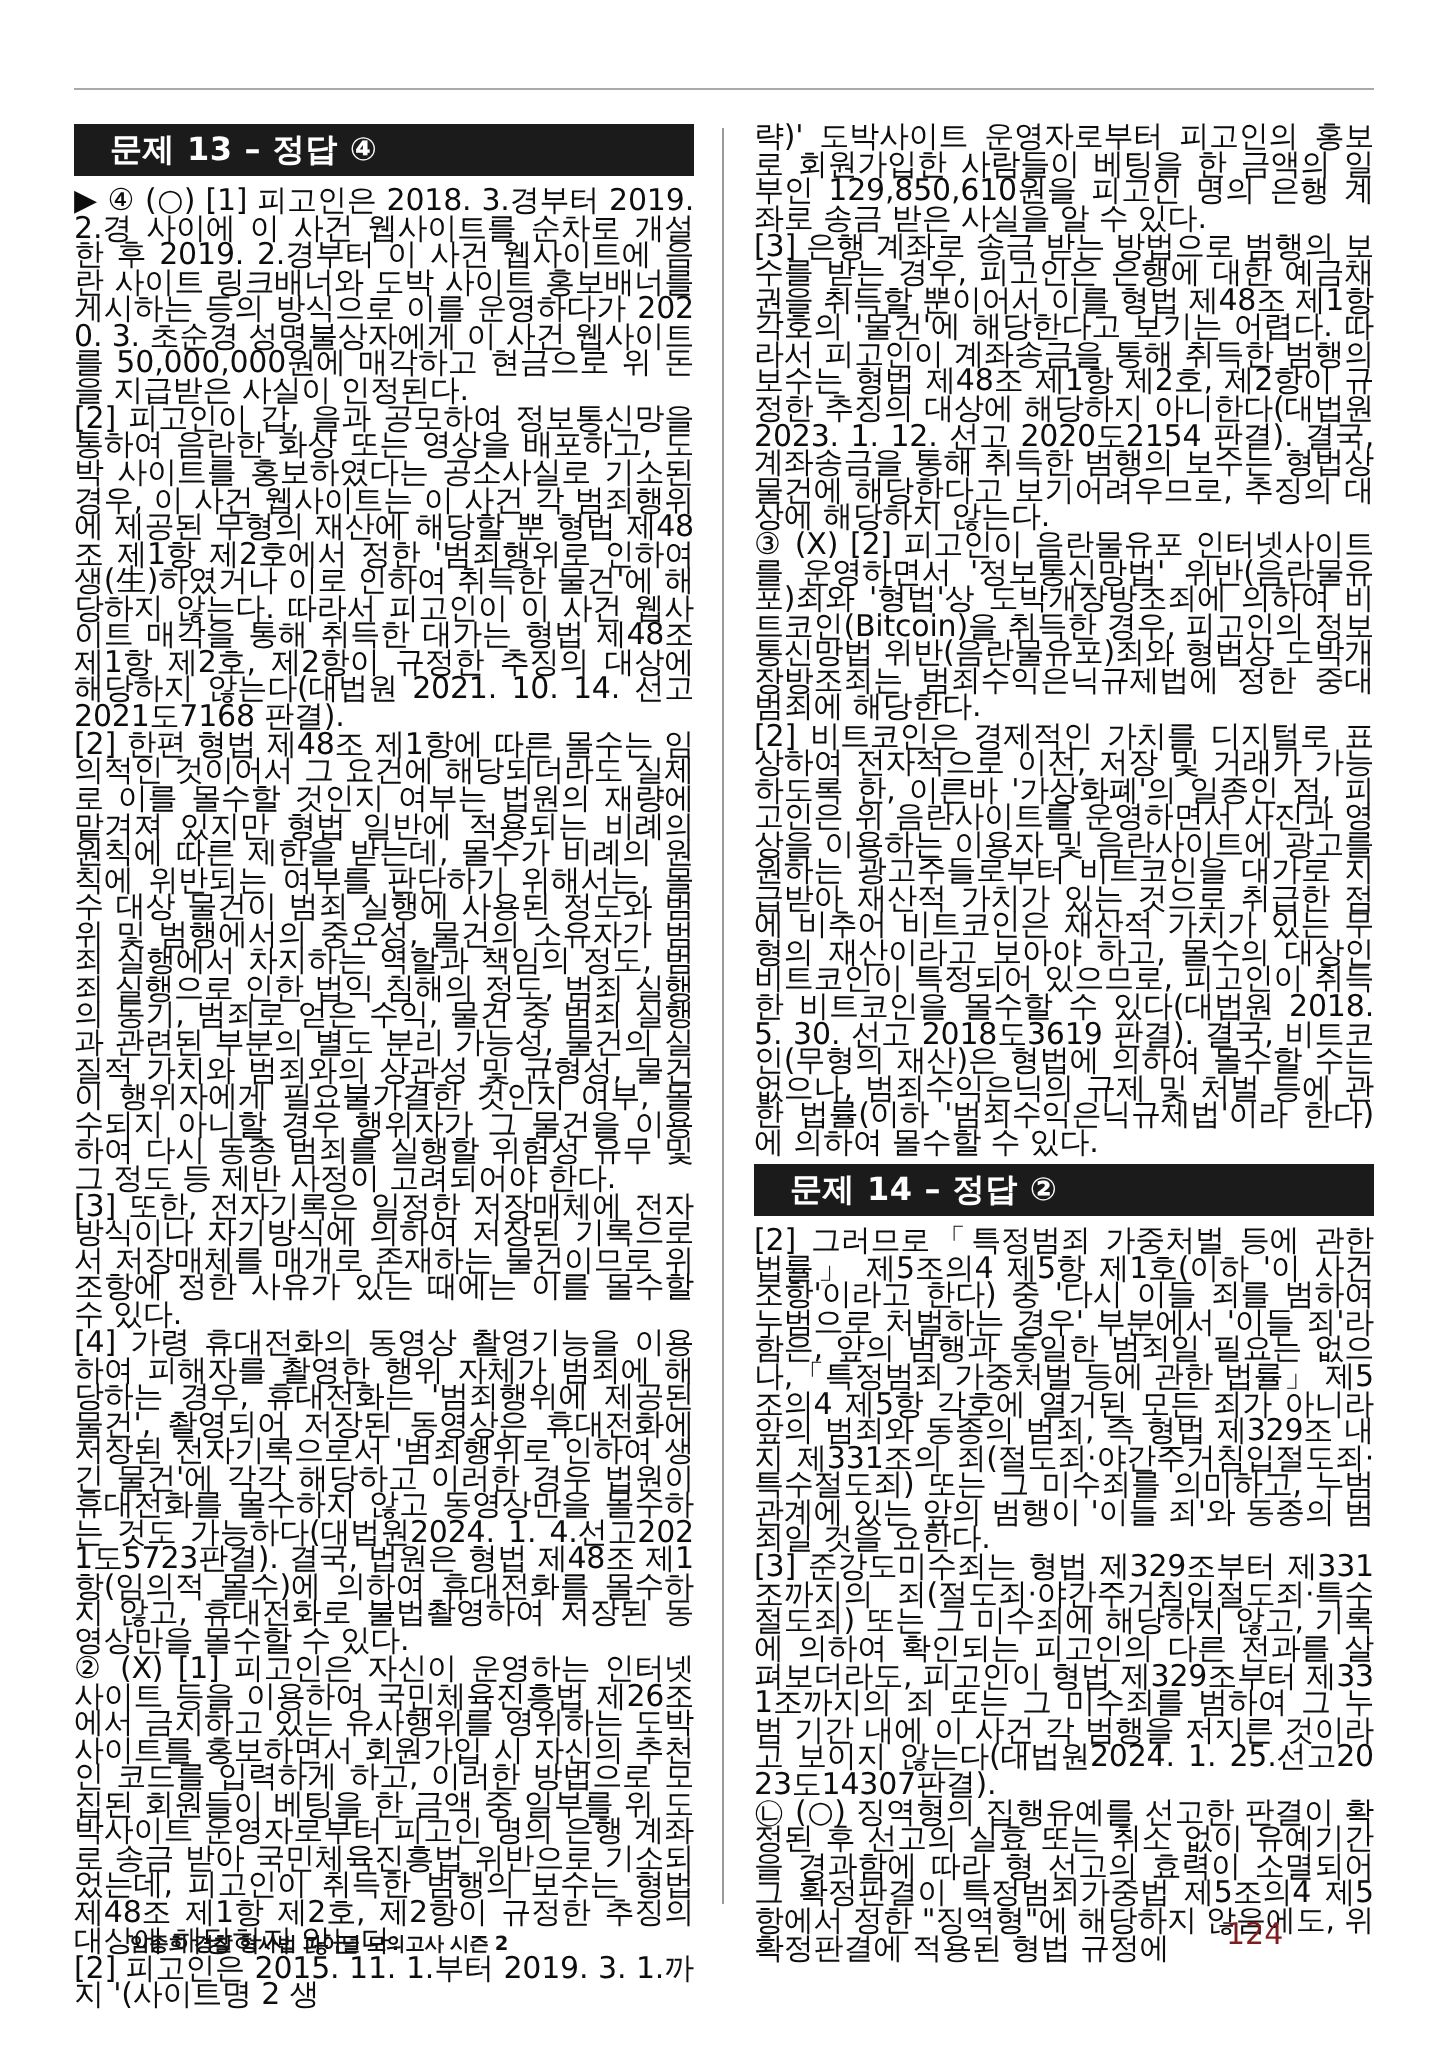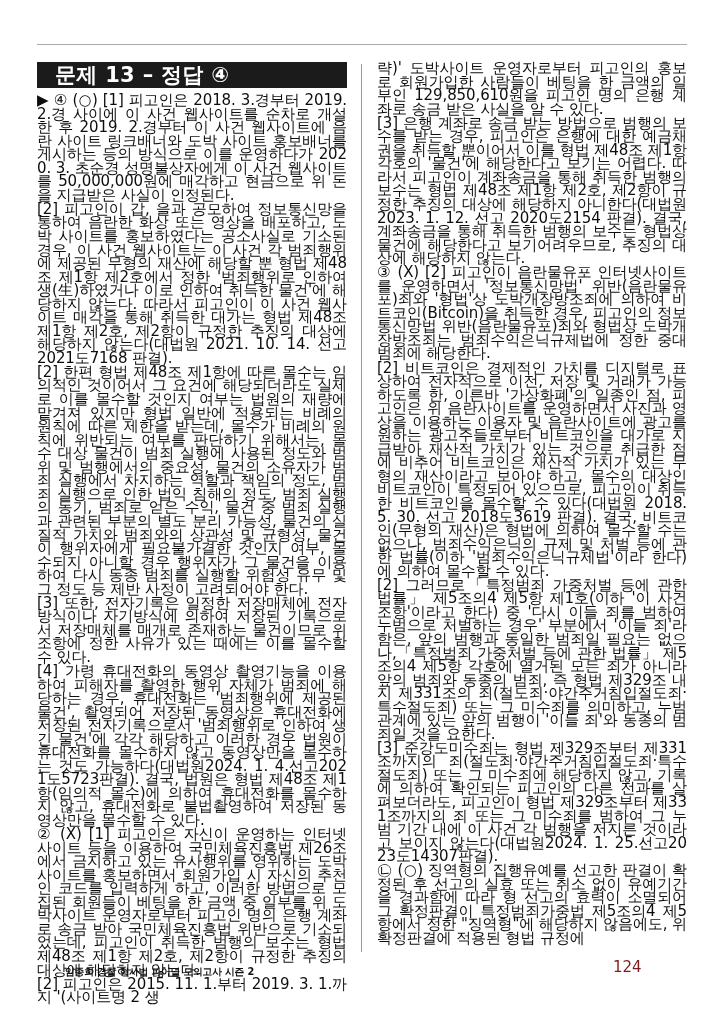--- a/index.html
+++ b/index.html
@@ -59,21 +59,21 @@
   }
   .col-right { padding-left: 0px; }
 
   
   .qbar {
     background: #1b1b1b;
     color: #ffffff;
     height: 26px;
     line-height: 26px;
     padding: 0 0 0 18px;
-    font-size: 21px;
+    font-size: 16px;
     font-weight: bold;
     letter-spacing: 0.3px;
     margin-bottom: 6px;
     white-space: nowrap;
     overflow: hidden;
   }
 
   
   p.para {
     margin: 0 0 0.5px 0;
@@ -141,20 +141,23 @@
       <div class="divider"></div>
     </div>
 
     <div class="col col-right">
 
       <p class="para first">략)' 도박사이트 운영자로부터 피고인의 홍보로 회원가입한 사람들이 베팅을 한 금액의 일부인 129,850,610원을 피고인 명의 은행 계좌로 송금 받은 사실을 알 수 있다.</p>
       <p class="para">[3] 은행 계좌로 송금 받는 방법으로 범행의 보수를 받는 경우, 피고인은 은행에 대한 예금채권을 취득할 뿐이어서 이를 형법 제48조 제1항 각호의 '물건'에 해당한다고 보기는 어렵다. 따라서 피고인이 계좌송금을 통해 취득한 범행의 보수는 형법 제48조 제1항 제2호, 제2항이 규정한 추징의 대상에 해당하지 아니한다(대법원 2023. 1. 12. 선고 2020도2154 판결). 결국, 계좌송금을 통해 취득한 범행의 보수는 형법상 물건에 해당한다고 보기어려우므로, 추징의 대상에 해당하지 않는다.</p>
       <p class="para">③ (X) [2] 피고인이 음란물유포 인터넷사이트를 운영하면서 '정보통신망법' 위반(음란물유포)죄와 '형법'상 도박개장방조죄에 의하여 비트코인(Bitcoin)을 취득한 경우, 피고인의 정보통신망법 위반(음란물유포)죄와 형법상 도박개장방조죄는 범죄수익은닉규제법에 정한 중대범죄에 해당한다.</p>
       <p class="para">[2] 비트코인은 경제적인 가치를 디지털로 표상하여 전자적으로 이전, 저장 및 거래가 가능하도록 한, 이른바 '가상화폐'의 일종인 점, 피고인은 위 음란사이트를 운영하면서 사진과 영상을 이용하는 이용자 및 음란사이트에 광고를 원하는 광고주들로부터 비트코인을 대가로 지급받아 재산적 가치가 있는 것으로 취급한 점에 비추어 비트코인은 재산적 가치가 있는 무형의 재산이라고 보아야 하고, 몰수의 대상인 비트코인이 특정되어 있으므로, 피고인이 취득한 비트코인을 몰수할 수 있다(대법원 2018. 5. 30. 선고 2018도3619 판결). 결국, 비트코인(무형의 재산)은 형법에 의하여 몰수할 수는 없으나, 범죄수익은닉의 규제 및 처벌 등에 관한 법률(이하 '범죄수익은닉규제법'이라 한다)에 의하여 몰수할 수 있다.</p>
 
+      <div class="qbar" style="margin-top:4px;">
+        <span>문제 14 – 정답 ②</span>
+      </div>
 
       <p class="para">[2] 그러므로「특정범죄 가중처벌 등에 관한 법률」 제5조의4 제5항 제1호(이하 '이 사건 조항'이라고 한다) 중 '다시 이들 죄를 범하여 누범으로 처벌하는 경우' 부분에서 '이들 죄'라 함은, 앞의 범행과 동일한 범죄일 필요는 없으나,「특정범죄 가중처벌 등에 관한 법률」 제5조의4 제5항 각호에 열거된 모든 죄가 아니라 앞의 범죄와 동종의 범죄, 즉 형법 제329조 내지 제331조의 죄(절도죄·야간주거침입절도죄·특수절도죄) 또는 그 미수죄를 의미하고, 누범관계에 있는 앞의 범행이 '이들 죄'와 동종의 범죄일 것을 요한다.</p>
       <p class="para">[3] 준강도미수죄는 형법 제329조부터 제331조까지의 죄(절도죄·야간주거침입절도죄·특수절도죄) 또는 그 미수죄에 해당하지 않고, 기록에 의하여 확인되는 피고인의 다른 전과를 살펴보더라도, 피고인이 형법 제329조부터 제331조까지의 죄 또는 그 미수죄를 범하여 그 누범 기간 내에 이 사건 각 범행을 저지른 것이라고 보이지 않는다(대법원2024. 1. 25.선고2023도14307판결).</p>
       <p class="para">㉡ (○) 징역형의 집행유예를 선고한 판결이 확정된 후 선고의 실효 또는 취소 없이 유예기간을 경과함에 따라 형 선고의 효력이 소멸되어 그 확정판결이 특정범죄가중법 제5조의4 제5항에서 정한 "징역형"에 해당하지 않음에도, 위 확정판결에 적용된 형법 규정에</p>
 
     </div>
 
   </div>
 
   <div class="footer">

